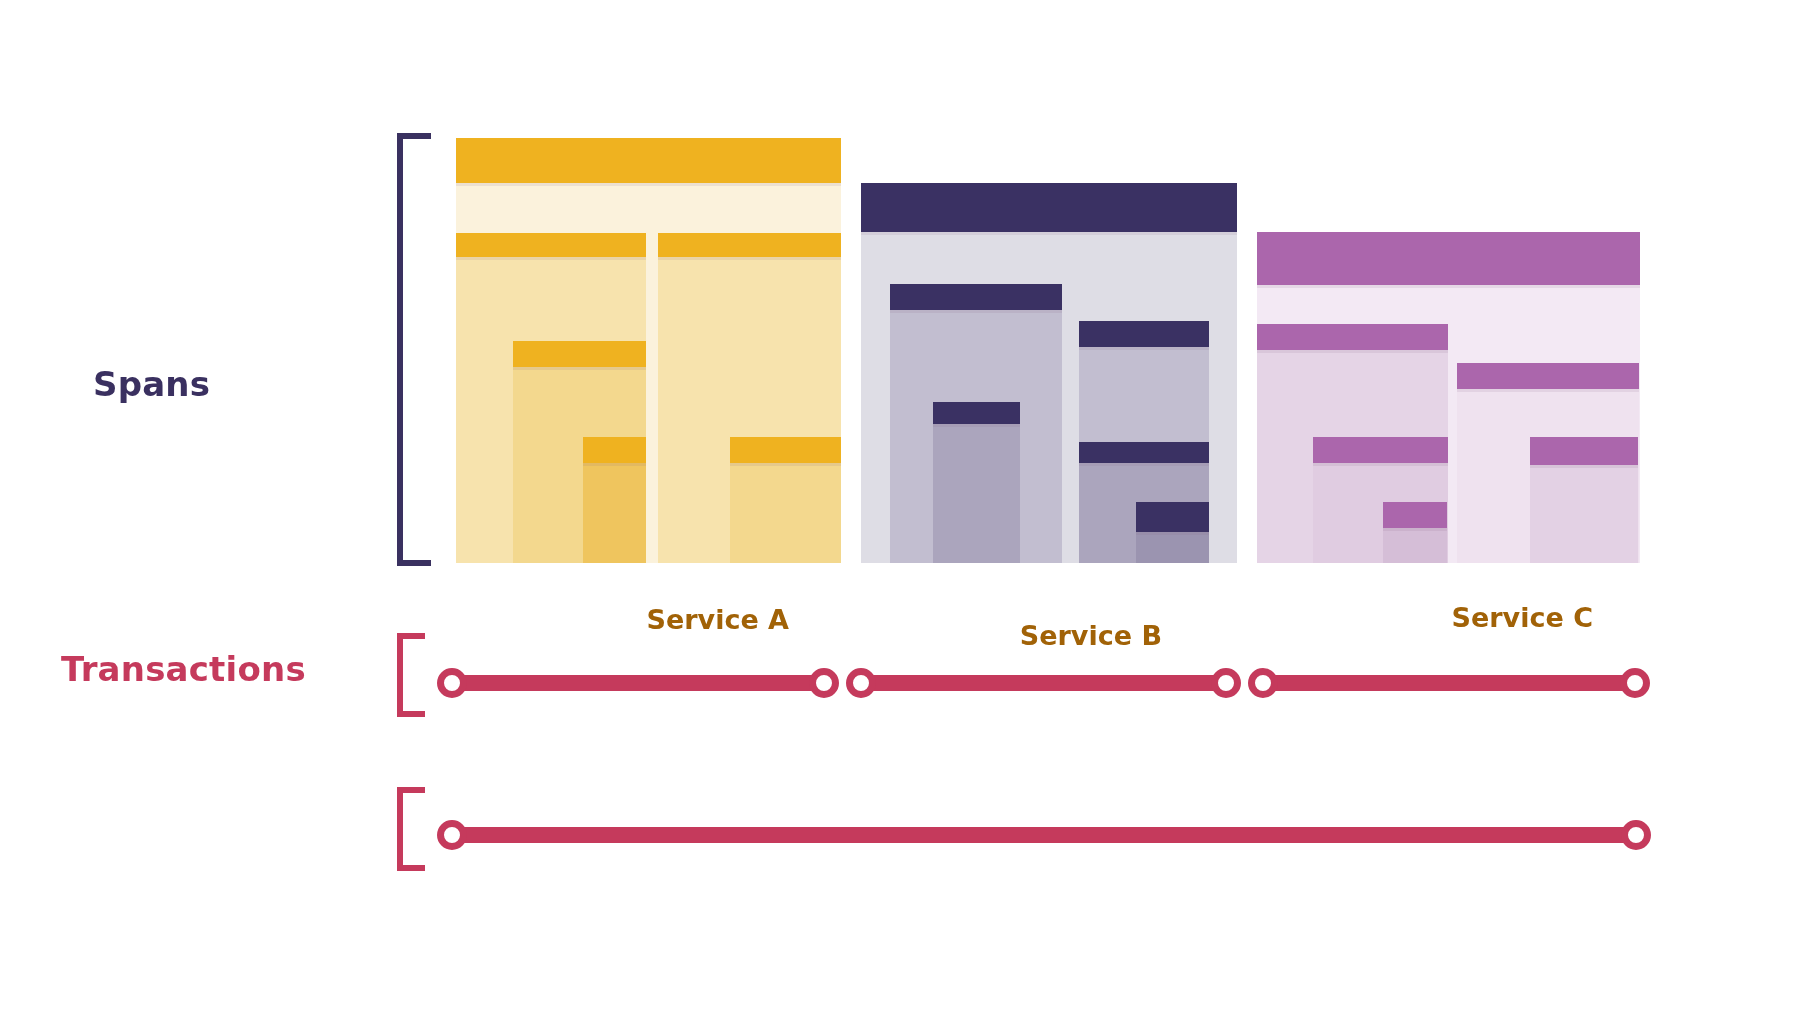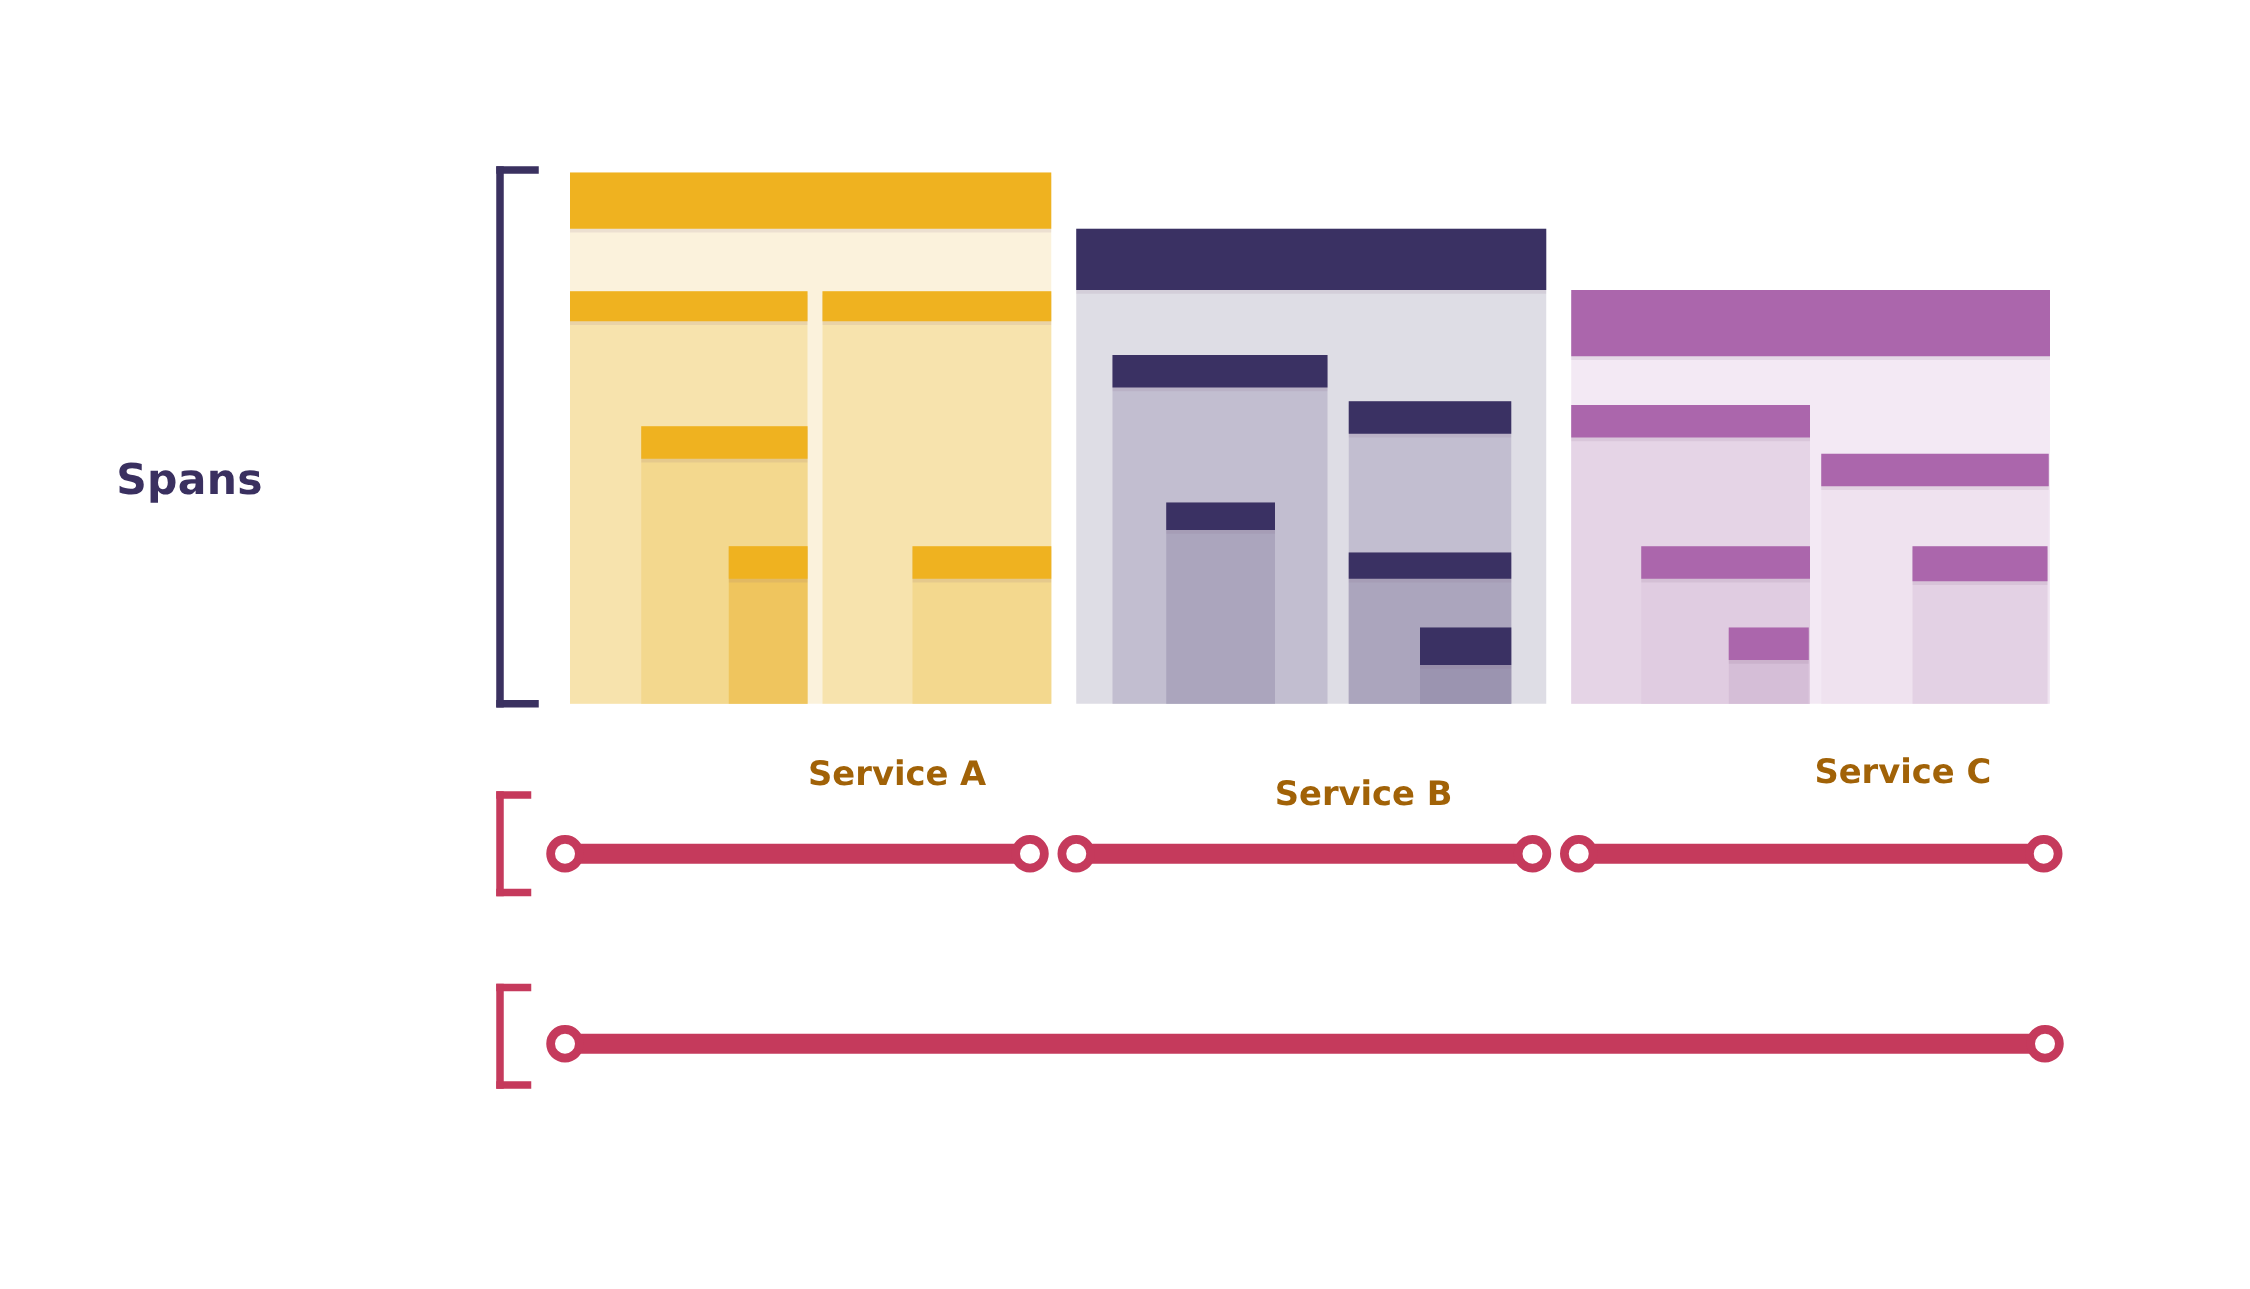--- a/index.html
+++ b/index.html
@@ -29,20 +29,21 @@
   .tline{position:absolute;height:16px;background:#C53A5C;border-radius:2px;}
   .endpoint{position:absolute;width:16px;height:16px;border:7px solid #C53A5C;
             border-radius:50%;background:#ffffff;}
 </style>
 </head>
 <body>
 
 <div id="canvas">
 
   <div class="row-label navy-text" style="left:93px;top:367px;">Spans</div>
+  <div class="row-label red-text" style="left:61px;top:652px;">Transactions</div>
 
   <div id="spans-bracket" class="bracket bracket-navy"></div>
   <div id="transactions-bracket" class="bracket bracket-red"></div>
   <div id="trace-bracket" class="bracket bracket-red"></div>
 
   <div id="services">
       <div class="span-bar" style="left: 456px; top: 138px; width: 385px; height: 425px; background: rgb(251, 242, 220);">
         <div class="span-header" style="height: 45px; background: rgb(239, 178, 32);"></div>
       </div>
       <div class="span-bar" style="left: 456px; top: 233px; width: 190px; height: 330px; background: rgb(247, 227, 173);">

